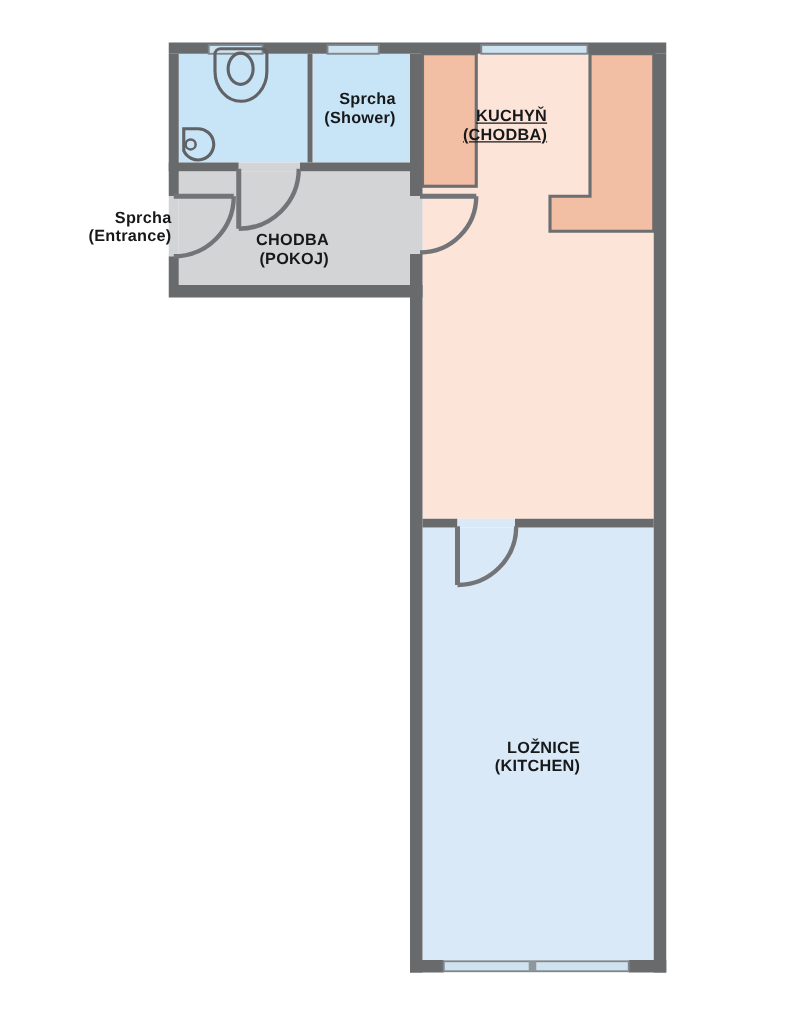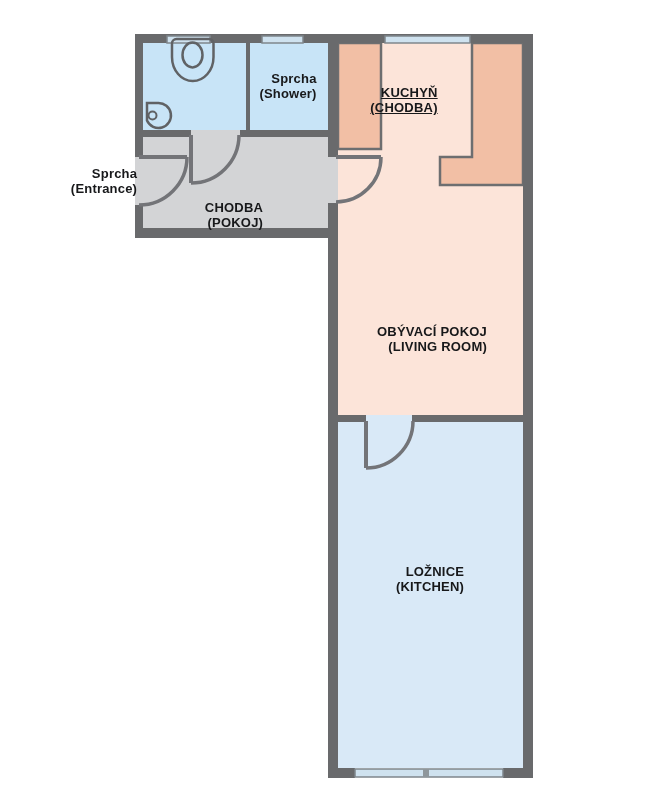--- a/index.html
+++ b/index.html
@@ -113,27 +113,23 @@
   <div class="room-label" style="left:404px; top:85px;text-decoration:underline;">
     <div>KUCHYŇ</div>
     <div>(CHODBA)</div>
   </div>
 
   <div class="room-label" style="left:104px; top:166px;">
     <div>Sprcha</div>
     <div>(Entrance)</div>
   </div>
 
-  <div class="room-label" style="left:234px; top:184px;margin-top:16px;">
+  <div class="room-label" style="left:234px; top:184px;">
     <div>CHODBA</div>
     <div>(POKOJ)</div>
   </div>
 
-  <div class="room-label" style="left:432px; top:324px;">
-    <div>OBÝVACÍ POKOJ</div>
-    <div>(LIVING ROOM)</div>
-  </div>
 
-  <div class="room-label" style="left:430px; top:564px;">
+  <div class="room-label" style="left:430px; top:590px;">
     <div>LOŽNICE</div>
     <div>(KITCHEN)</div>
   </div>
 </div>
 
 </body></html>

